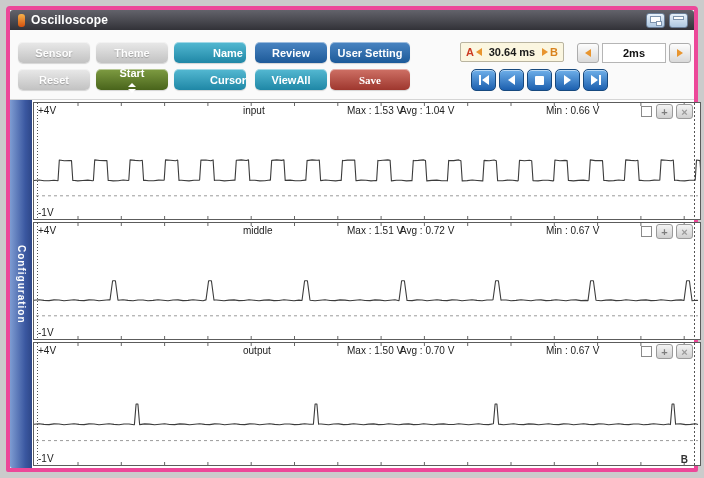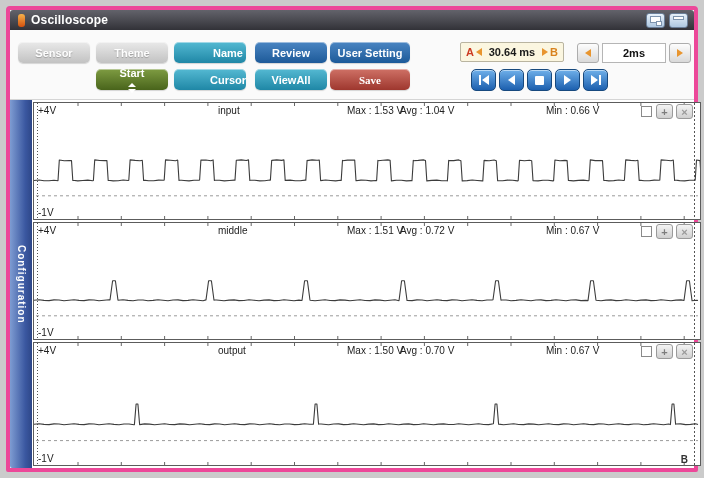--- a/index.html
+++ b/index.html
@@ -74,21 +74,21 @@
   .sidebar { position:absolute; left:0; top:0; width:22px; bottom:0;
              background:linear-gradient(90deg,#7e9cd2 0%, #3a57a0 70%, #2e4788 100%);
              border-radius:0 0 0 2px; display:flex; align-items:center; justify-content:center; cursor:pointer; }
   .sidebar span { writing-mode:vertical-rl; color:#fff; font-size:10px; font-weight:bold; letter-spacing:1px; }
 
   .panels { position:absolute; left:23px; top:2px; right:1px; }
   .panel { position:relative; width:668px; background:#fff; border:1px solid #5c5c5c; margin-bottom:2px; overflow:hidden; }
   .panel svg { position:absolute; left:0; top:0; }
   .lab { position:absolute; font-size:10px; color:#222; z-index:2; }
   .vtop { left:4px; top:2px; } .vbot { left:4px; bottom:1px; }
-  .chname { left:184px; top:2px;text-align:right; } .smax { left:313px; top:2px; } .savg { left:366px; top:2px; } .smin { left:486px; top:2px;padding-left:26px; }
+  .chname { left:209px; top:2px;text-align:right; } .smax { left:313px; top:2px; } .savg { left:366px; top:2px; } .smin { left:486px; top:2px;padding-left:26px; }
   .cbx { position:absolute; top:3px; right:48px; width:11px; height:11px; background:#fff;
          border:1px solid #8a8a8a; cursor:pointer; z-index:2; }
   .mini { position:absolute; top:1px; width:17px; height:15px; border:1px solid #9a9a9a; border-radius:3px;
           background:linear-gradient(#f4f4f4,#cfcfcf); color:#8a8a8a; font-size:11px; font-weight:bold;
           line-height:12px; text-align:center; cursor:pointer; z-index:2; padding:0; }
   .plusb { right:27px; color:#7d7d7d; } .xb { right:7px; color:#9a9a9a; }
   .blab { position:absolute; right:12px; bottom:0px; font-size:10px; font-weight:bold; color:#333; z-index:2; }
 </style>
 </head>
 <body>
@@ -109,20 +109,21 @@
         </div>
     </div>
 
     <div class="toolbar">
       <button class="btn r1 c1 v-dis">Sensor</button>
       <button class="btn r1 c2 v-dis">Theme</button>
       <button class="btn r1 c3 v-teal">Name</button>
       <button class="btn r1 c4 v-blue">Review</button>
       <button class="btn r1 c5 v-blue">User Setting</button>
 
+      <button class="btn r2 c1 v-dis">Reset</button>
       <button class="btn r2 c2 v-green">
         <span>Start</span>
         <span class="spin">
             <i class="up"></i>
             <i class="dn"></i>
           </span>
       </button>
       <button class="btn r2 c3 v-teal">Cursor</button>
       <button class="btn r2 c4 v-teal">ViewAll</button>
       <button class="btn r2 c5 v-red">Save</button>

